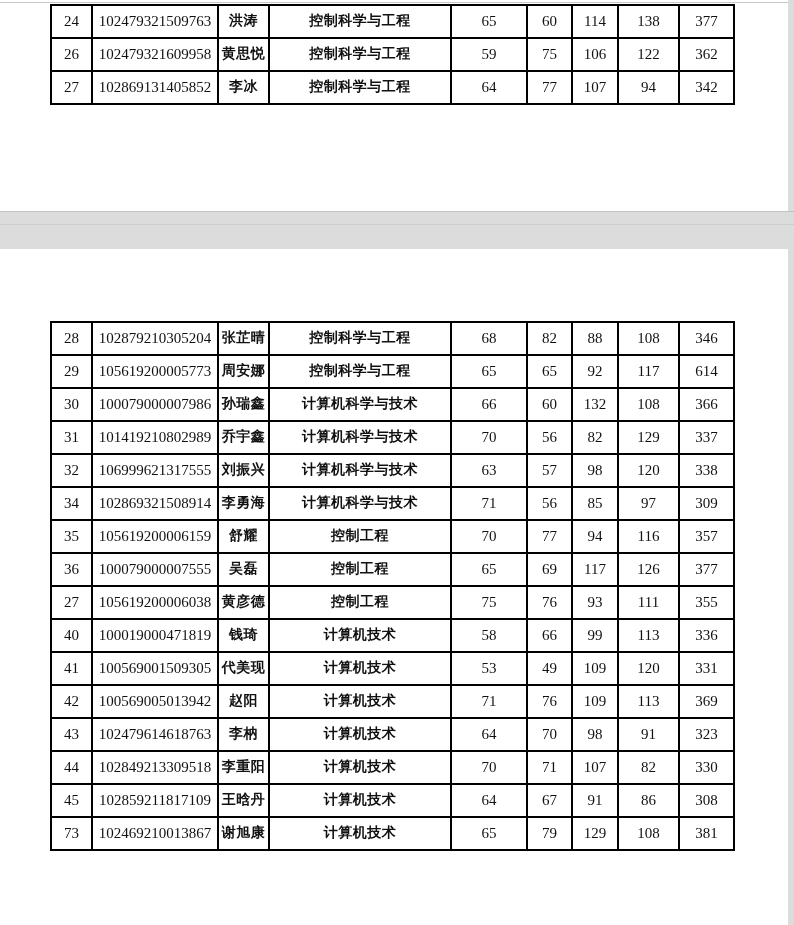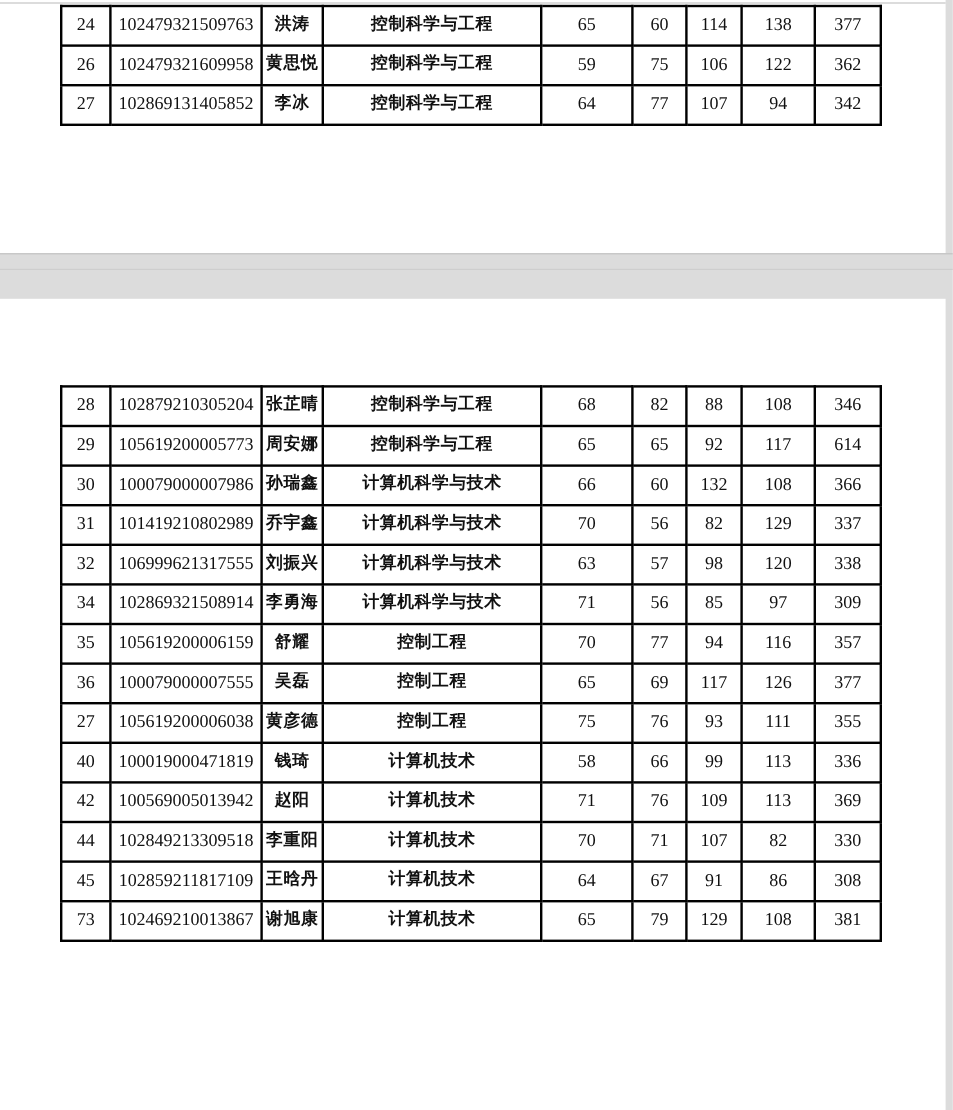--- a/index.html
+++ b/index.html
@@ -258,31 +258,53 @@
             <td>100019000471819</td>
             <td class="cjk">钱琦</td>
             <td class="cjk">计算机技术</td>
             <td>58</td>
             <td>66</td>
             <td>99</td>
             <td>113</td>
             <td>336</td>
           </tr>
           <tr>
+            <td>41</td>
+            <td>100569001509305</td>
+            <td class="cjk">代美现</td>
+            <td class="cjk">计算机技术</td>
+            <td>53</td>
+            <td>49</td>
+            <td>109</td>
+            <td>120</td>
+            <td>331</td>
+          </tr>
+          <tr>
             <td>42</td>
             <td>100569005013942</td>
             <td class="cjk">赵阳</td>
             <td class="cjk">计算机技术</td>
             <td>71</td>
             <td>76</td>
             <td>109</td>
             <td>113</td>
             <td>369</td>
           </tr>
           <tr>
+            <td>43</td>
+            <td>102479614618763</td>
+            <td class="cjk">李枘</td>
+            <td class="cjk">计算机技术</td>
+            <td>64</td>
+            <td>70</td>
+            <td>98</td>
+            <td>91</td>
+            <td>323</td>
+          </tr>
+          <tr>
             <td>44</td>
             <td>102849213309518</td>
             <td class="cjk">李重阳</td>
             <td class="cjk">计算机技术</td>
             <td>70</td>
             <td>71</td>
             <td>107</td>
             <td>82</td>
             <td>330</td>
           </tr>

